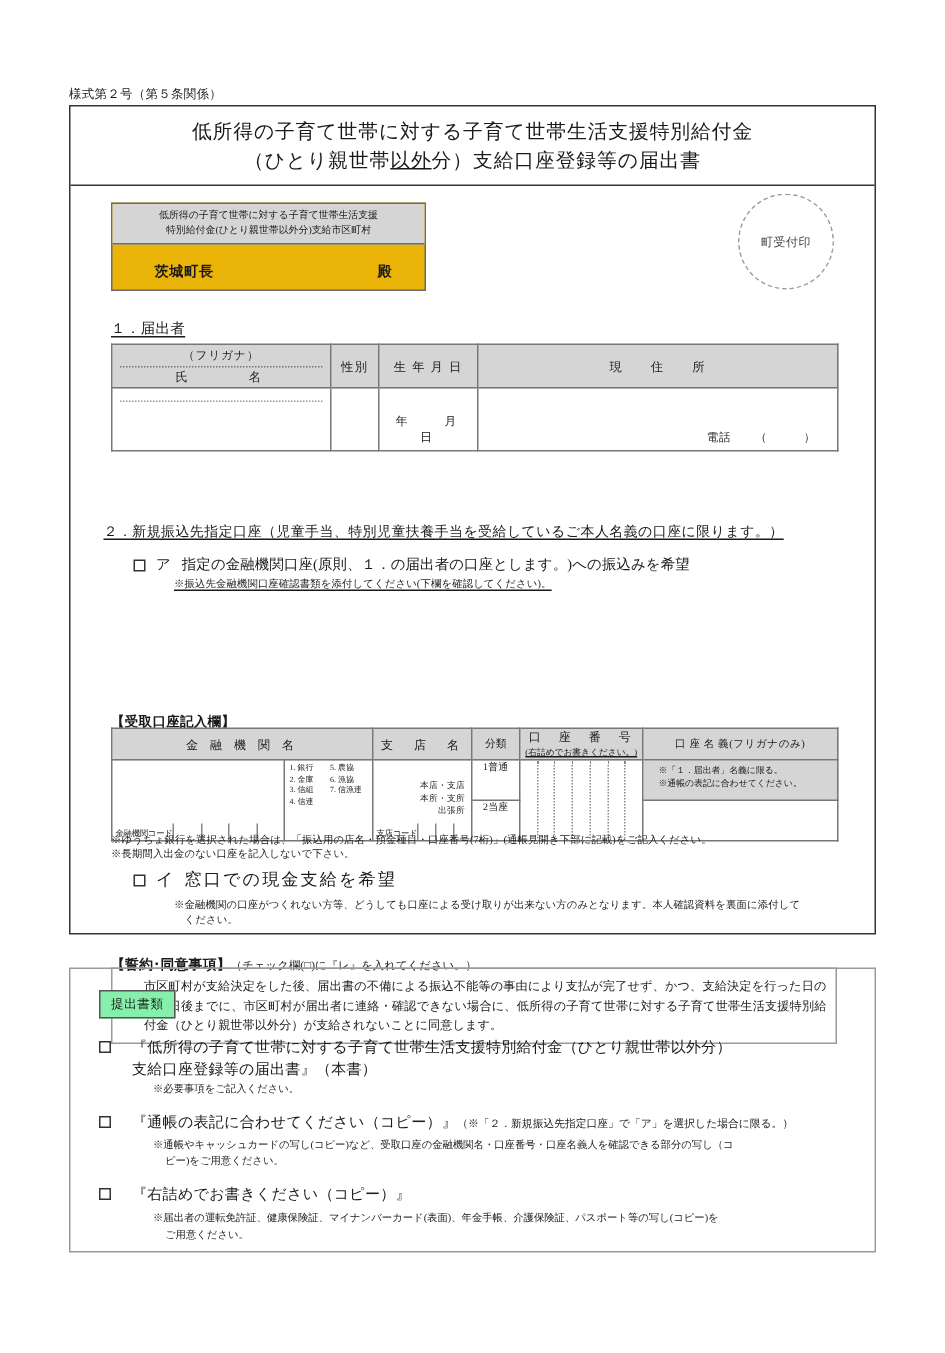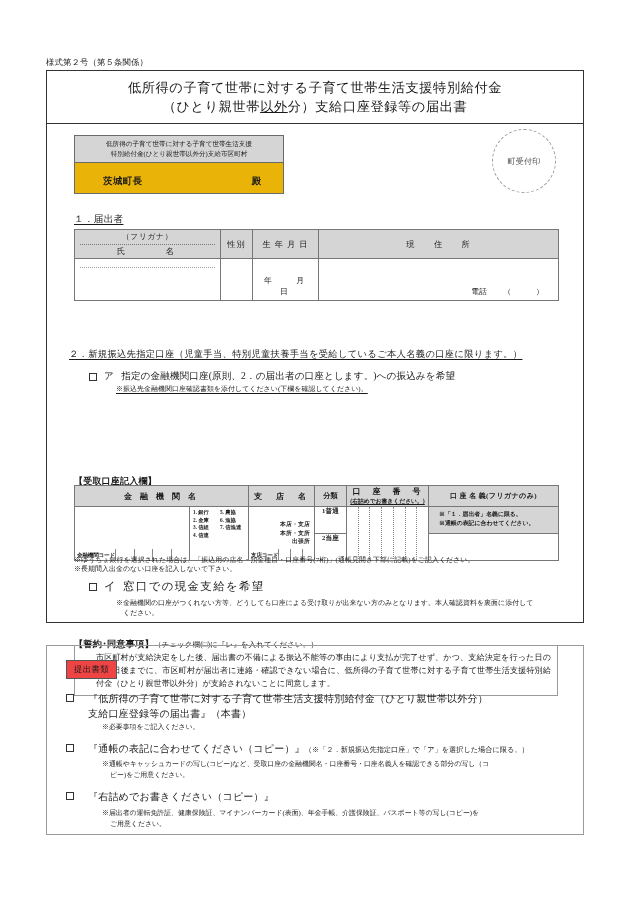--- a/index.html
+++ b/index.html
@@ -225,21 +225,21 @@
     position: absolute;
     left: 27px;
     top: 414px;
     width: 484px;
     border-collapse: collapse;
     table-layout: fixed;
   }
   .bank-tbl td, .bank-tbl th {
     border: 1px solid #777;
     font-size: 6.6px;
-    font-weight: bold;
+    font-weight: normal;
     padding: 0;
     vertical-align: top;
   }
   .bank-tbl th {
     background: #d5d5d5;
     text-align: center;
     height: 15px;
     vertical-align: middle;
   }
   .th-main { font-size: 8px; letter-spacing: 3px; }
@@ -324,21 +324,21 @@
 
   
   .docs-tag {
     position: absolute;
     left: 19px;
     top: 14px;
     border: 1px solid #555;
     padding: 3px 7px;
     font-size: 8.4px;
     letter-spacing: .4px;
-    background: #ef4444;
+    background: #86efac;
   }
   .doc-item { position: absolute; }
   .doc-cb-line { display: flex; align-items: flex-start; gap: 14px; }
   .doc-main {
     font-size: 10px;
     line-height: 1.5;
     letter-spacing: .2px;
     white-space: nowrap;
   }
   .doc-inline-note {
@@ -415,21 +415,21 @@
       </tr>
     </tbody>
       </table>
 
 
     <div class="sec-head" style="left:22px; top:277px; font-size:9.3px;">２．新規振込先指定口座（児童手当、特別児童扶養手当を受給しているご本人名義の口座に限ります。）</div>
 
     <div class="choice" style="left:42px; top:299px;">
       <span class="cbox"></span>
       <span class="choice-key">ア</span>
-      <span class="choice-txt">指定の金融機関口座(原則、2．の届出者の口座とします。)への振込みを希望</span>
+      <span class="choice-txt">指定の金融機関口座(原則、１．の届出者の口座とします。)への振込みを希望</span>
     </div>
     <div class="note-small" style="left:69px; top:313px; text-decoration:underline; text-underline-offset:1.5px;">※振込先金融機関口座確認書類を添付してください(下欄を確認してください)。</div>
 
     <div class="bank-head">【受取口座記入欄】</div>
 
     <table class="bank-tbl">
       <colgroup>
         <col style="width:115px">
         <col style="width:59px">
         <col style="width:66px">

